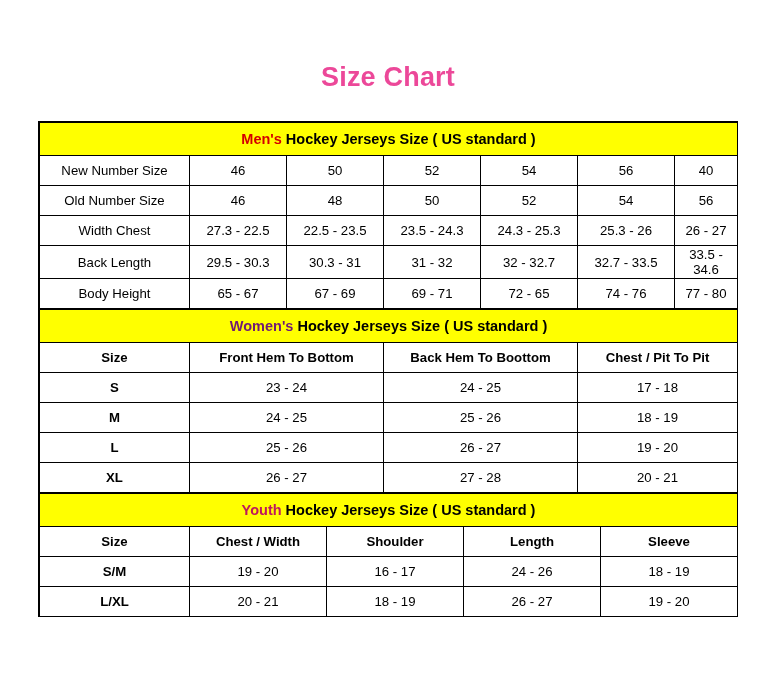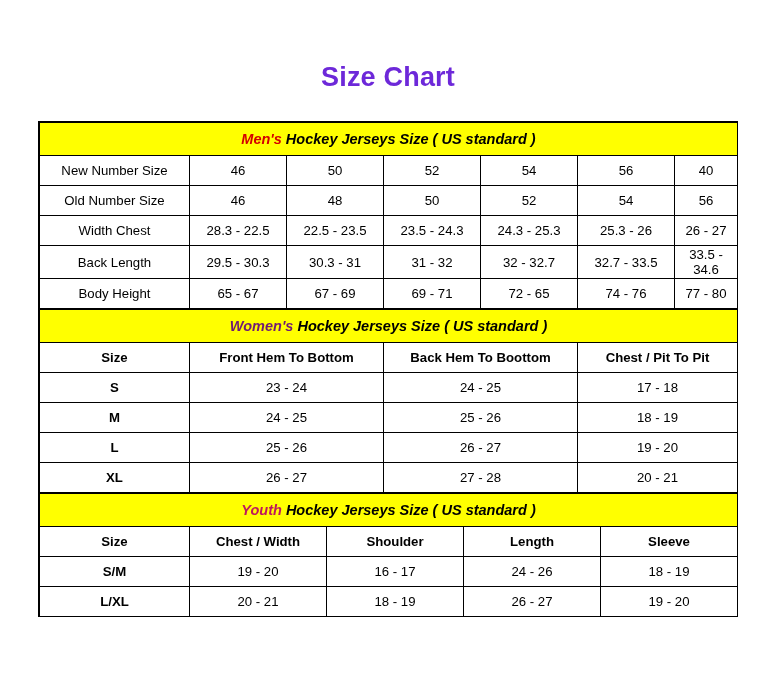--- a/index.html
+++ b/index.html
@@ -15,21 +15,21 @@
     overflow: hidden;
   }
   .page {
     position: relative;
     width: 776px;
     height: 692px;
     box-sizing: border-box;
   }
   .title {
     text-align: center;
-    color: #6d28d9;
+    color: #ec4899;
     font-size: 27px;
     font-weight: bold;
     padding-top: 62px;
     padding-bottom: 0;
     letter-spacing: 0.2px;
   }
   .charts {
     margin: 28px 38px 0 38px;
     border: 1px solid #000;
     border-bottom: none;
@@ -46,21 +46,20 @@
     height: 27px;
     padding: 1px 2px;
     font-weight: normal;
     vertical-align: middle;
   }
   tr.banner td {
     background: #ffff00;
     font-weight: bold;
     font-size: 14.5px;
     height: 30px;
-    font-style: italic;
   }
   .banner-men { color: #d40000; }
   .banner-women { color: #701a75; }
   .banner-youth { color: #be185d; }
   .banner-rest { color: #000000; }
   td.hdr, th.hdr {
     font-weight: bold;
   }
   td.rowlabel {
     font-weight: normal;
@@ -105,21 +104,21 @@
           <td class="rowlabel">Old Number Size</td>
           <td>46</td>
           <td>48</td>
           <td>50</td>
           <td>52</td>
           <td>54</td>
           <td>56</td>
         </tr>
         <tr>
           <td class="rowlabel">Width Chest</td>
-          <td>28.3 - 22.5</td>
+          <td>27.3 - 22.5</td>
           <td>22.5 - 23.5</td>
           <td>23.5 - 24.3</td>
           <td>24.3 - 25.3</td>
           <td>25.3 - 26</td>
           <td>26 - 27</td>
         </tr>
         <tr>
           <td class="rowlabel">Back Length</td>
           <td>29.5 - 30.3</td>
           <td>30.3 - 31</td>

